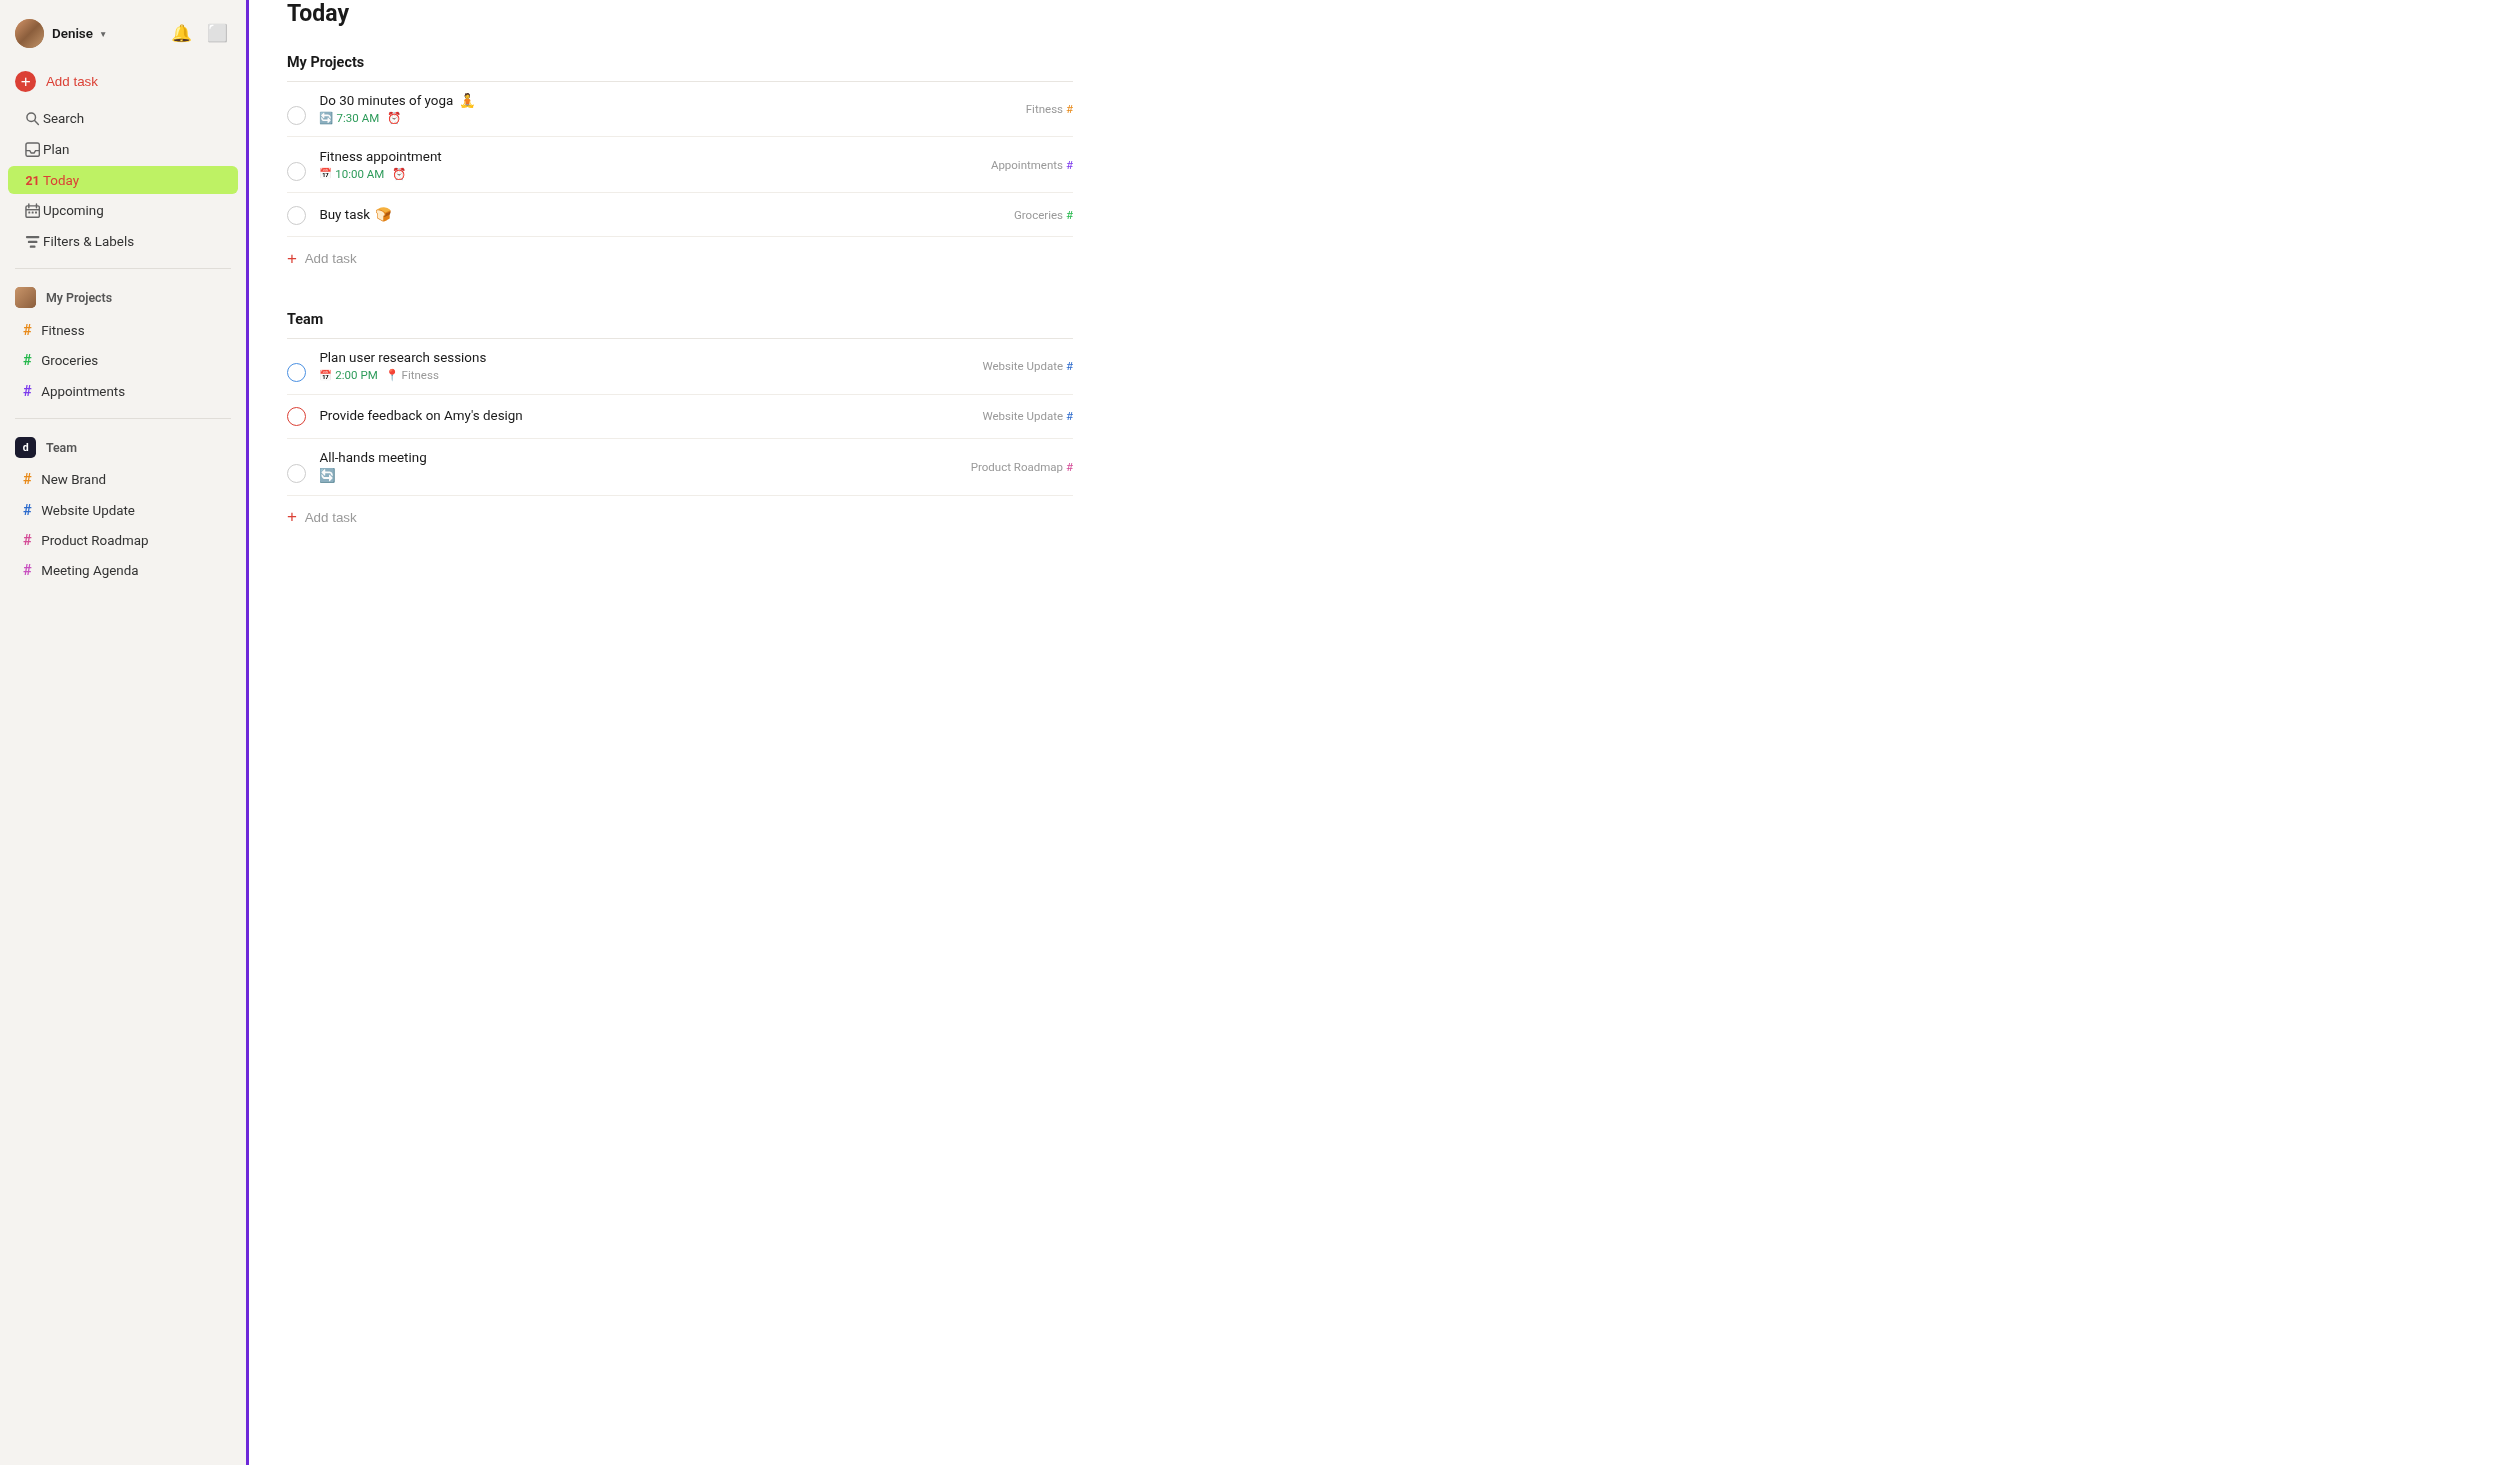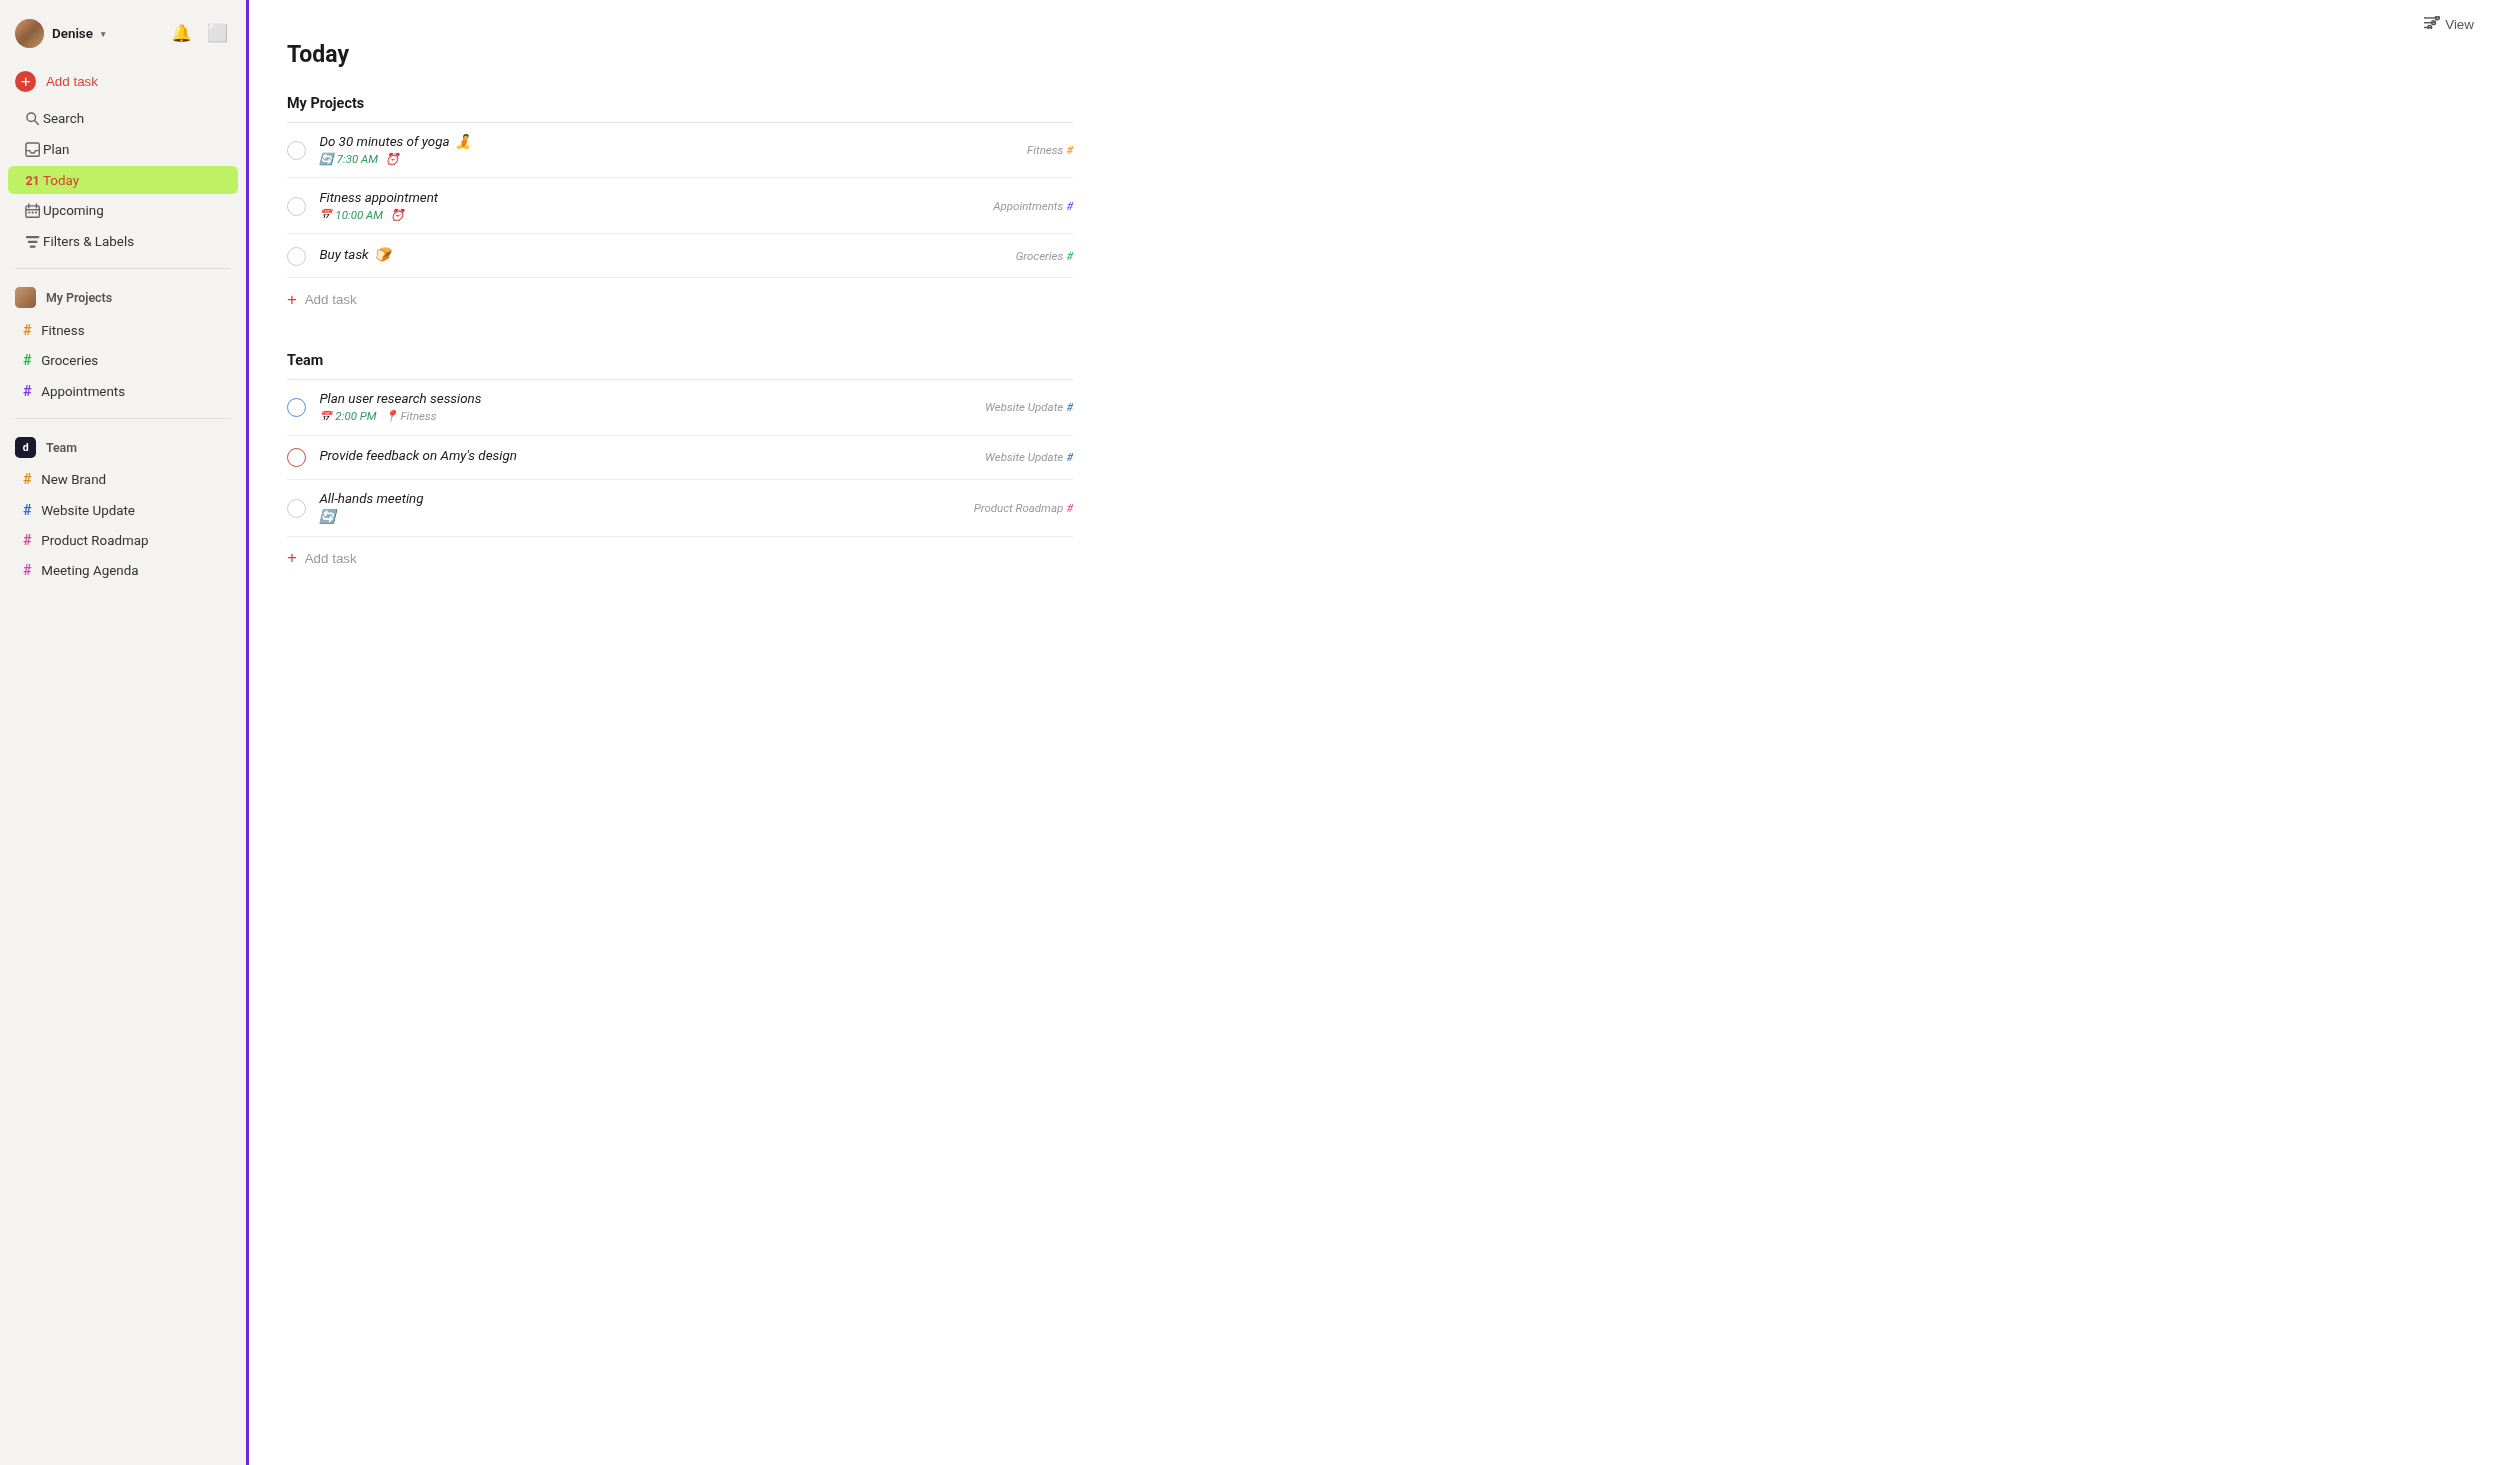--- a/index.html
+++ b/index.html
@@ -259,25 +259,24 @@
       border-bottom: 1px solid #e8e5e0;
       margin-bottom: 0;
     }
 
     .task-list {
       margin-bottom: 19px;
     }
 
     .task-item {
       display: flex;
-      align-items: center;
+      align-items: flex-end;
       padding: 11.5px 0;
       border-bottom: 1px solid #f0ede8;
       position: relative;
-      font-style: italic;
     }
 
     .task-checkbox {
       width: 19px;
       height: 19px;
       border-radius: 50%;
       border: 1.9px solid #ccc;
       flex-shrink: 0;
       margin-top: 1px;
       margin-right: 13.4px;
@@ -507,35 +506,20 @@
 
   <div class="project-item">
     <span class="hash-icon hash-meeting-agenda">#</span>
     <span>Meeting Agenda</span>
   </div>
 
 </nav>
 
 <main class="main">
 
-  <div class="main-header">
-    <button class="view-btn">
-      <span class="view-icon">
-        <svg width="15.3" height="13.4" viewBox="0 0 16 14" fill="none">
-          <line x1="0" y1="2" x2="16" y2="2" stroke="#555" stroke-width="1.5"></line>
-          <line x1="0" y1="7" x2="12" y2="7" stroke="#555" stroke-width="1.5"></line>
-          <line x1="0" y1="12" x2="8" y2="12" stroke="#555" stroke-width="1.5"></line>
-          <circle cx="14" cy="2" r="2" fill="none" stroke="#555" stroke-width="1.5"></circle>
-          <circle cx="10" cy="7" r="2" fill="none" stroke="#555" stroke-width="1.5"></circle>
-          <circle cx="6" cy="12" r="2" fill="none" stroke="#555" stroke-width="1.5"></circle>
-        </svg>
-      </span>
-      <span>View</span>
-    </button>
-  </div>
 
   <div class="main-content">
 
     <h1 class="page-title">Today</h1>
 
     <div class="task-list">
       <div class="section-title">My Projects</div>
 
       <div class="task-item">
         <div class="task-checkbox"></div>

